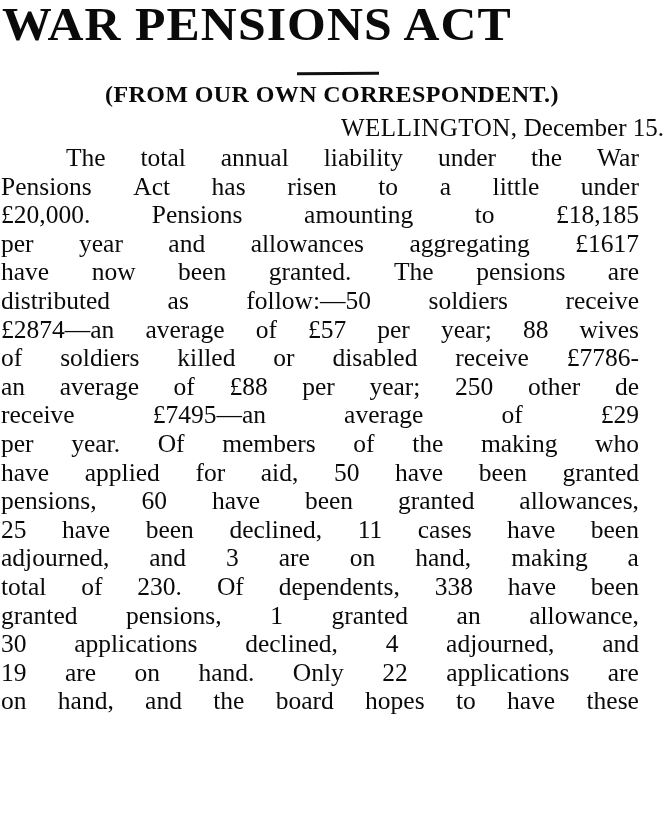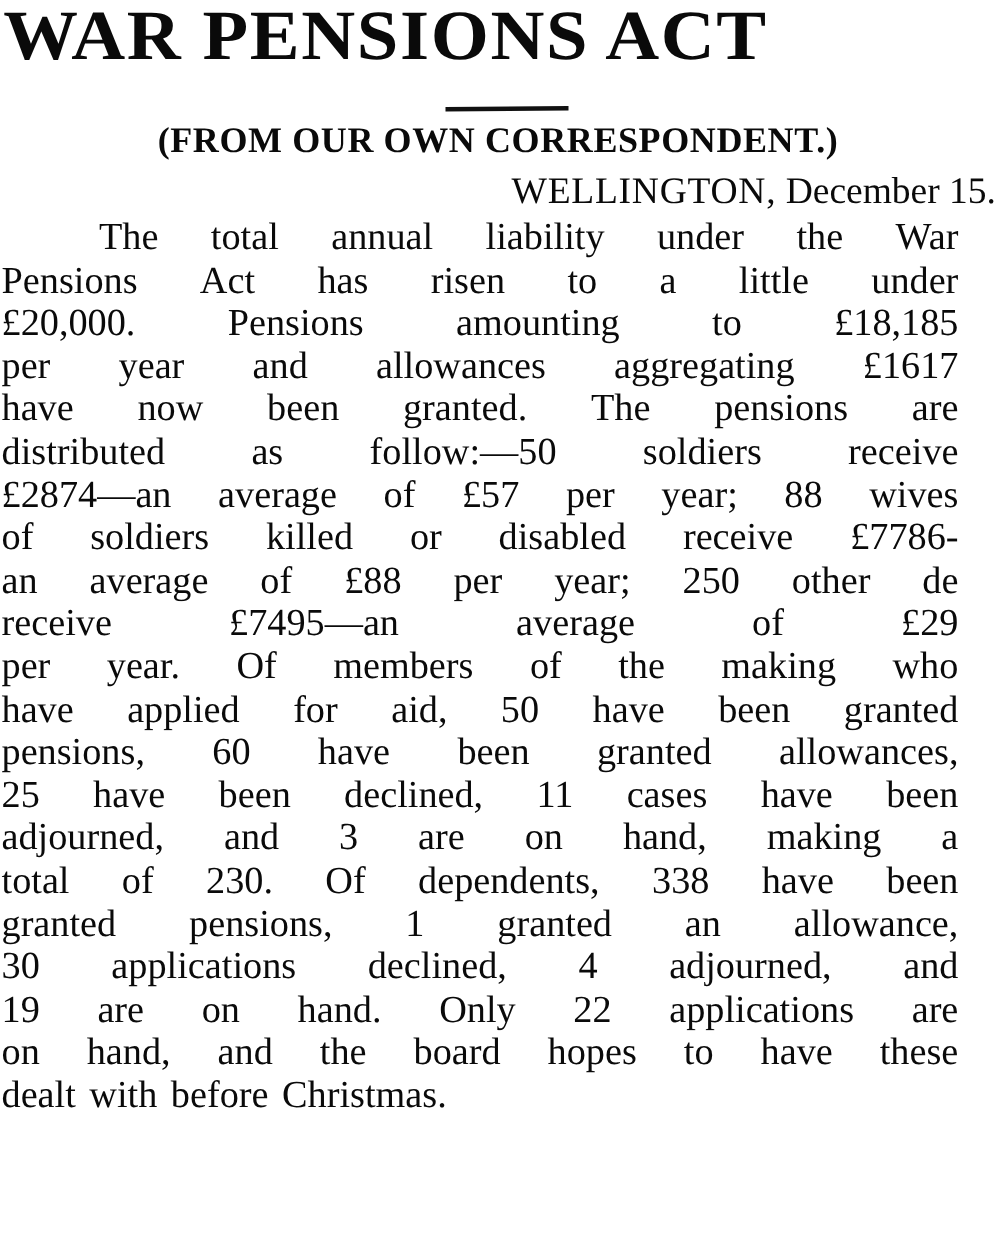--- a/index.html
+++ b/index.html
@@ -318,21 +318,15 @@
         <span>on</span>
         <span>hand,</span>
         <span>and</span>
         <span>the</span>
         <span>board</span>
         <span>hopes</span>
         <span>to</span>
         <span>have</span>
         <span>these</span>
       </div>
-      <div class="jline last" style="gap: 9px;">
-        <span>dealt</span>
-        <span>with</span>
-        <span>before</span>
-        <span>Christmas.</span>
-      </div>
     </div>
 
 </div>
 
 </body></html>

